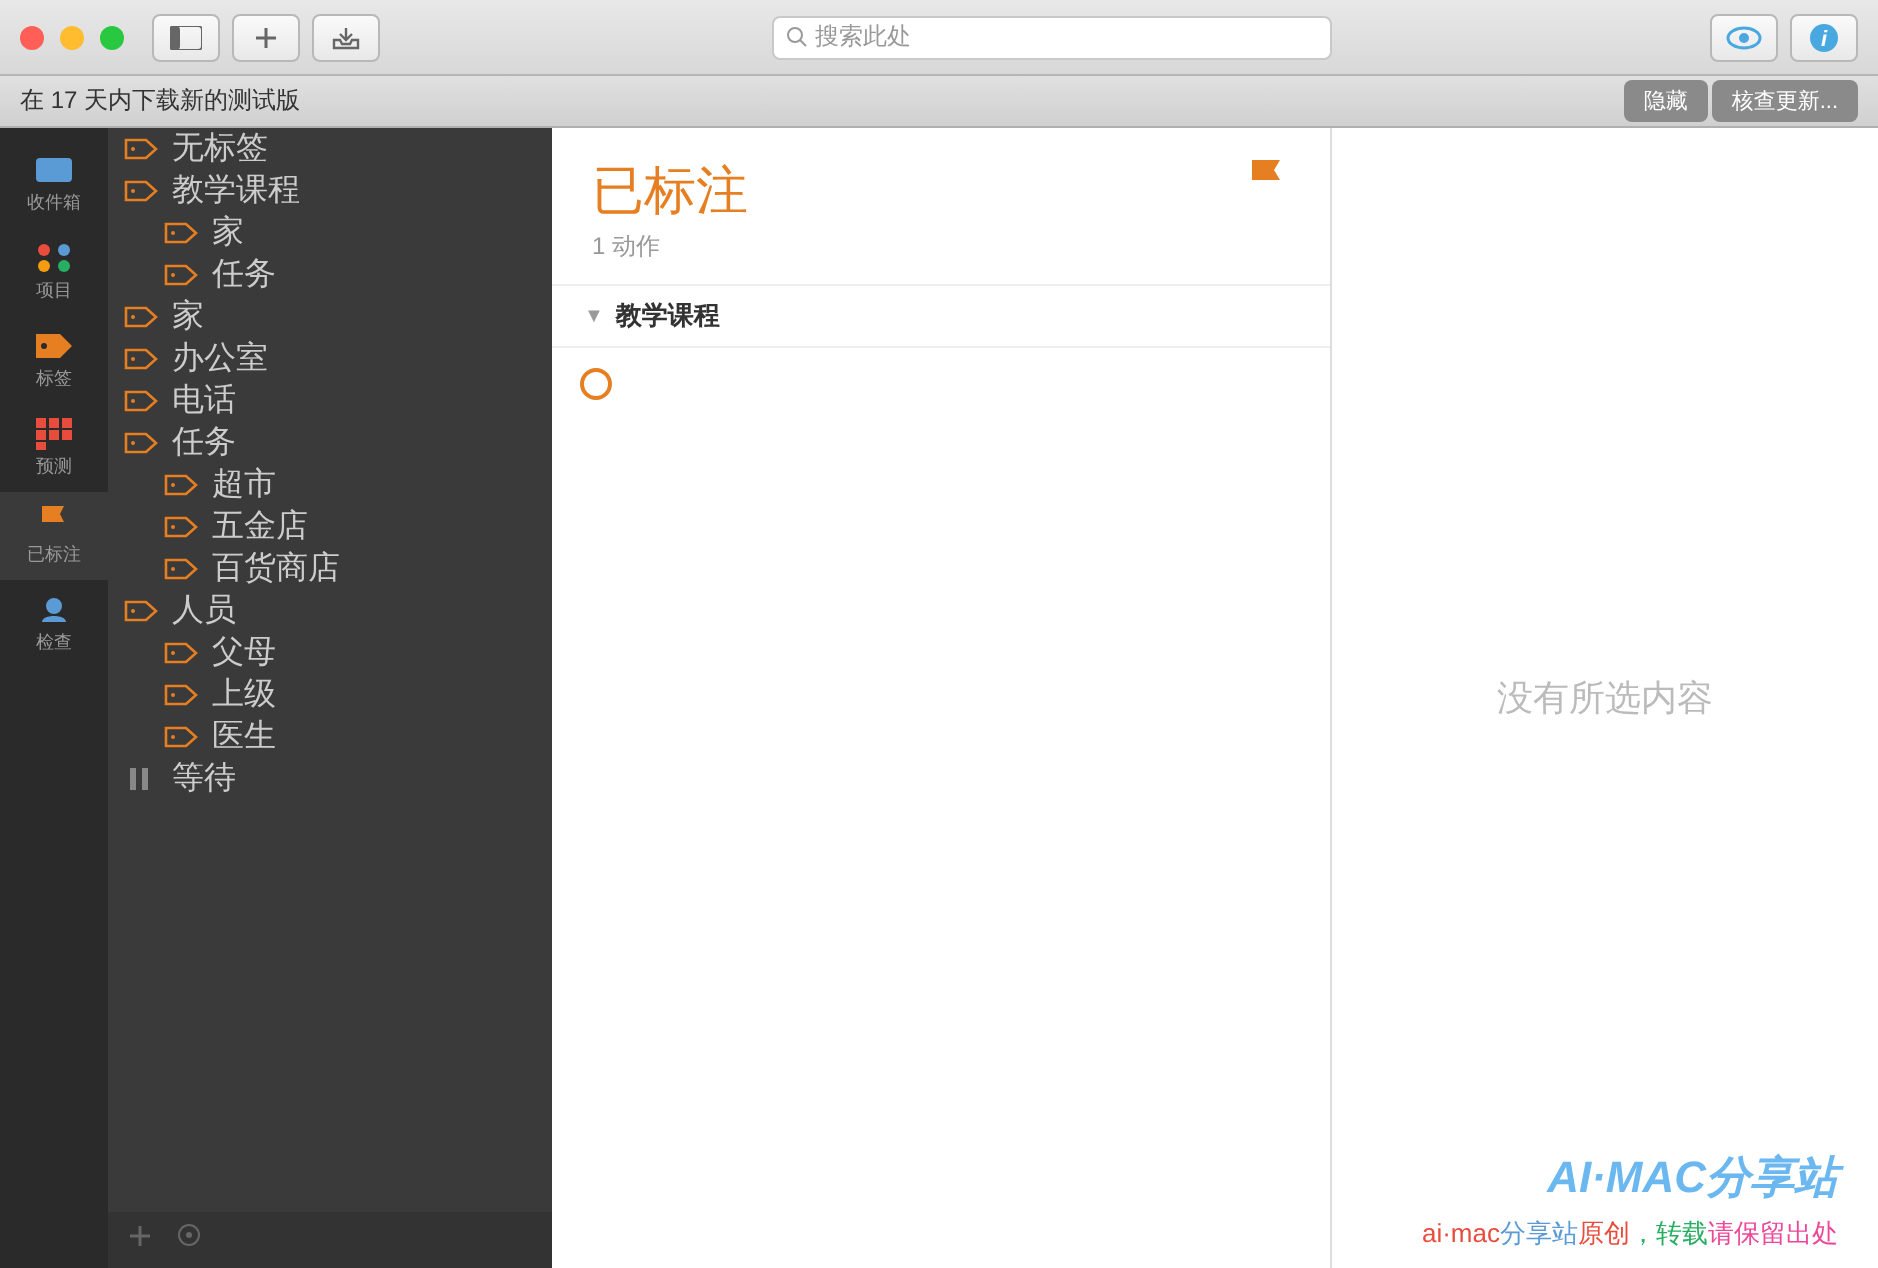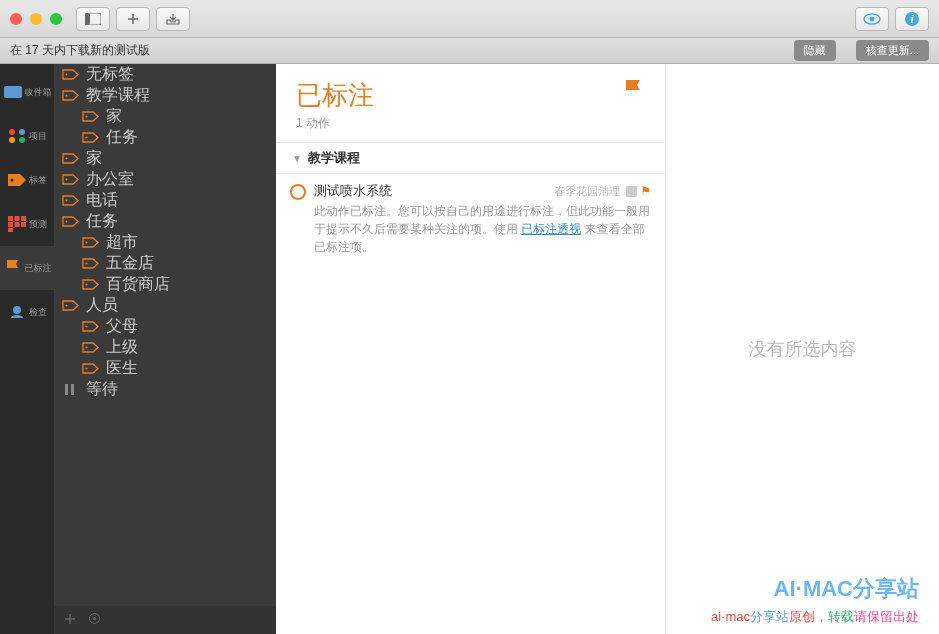--- a/index.html
+++ b/index.html
@@ -12,29 +12,29 @@
 .tl.red{background:#ff5f57}.tl.yel{background:#febc2e}.tl.grn{background:#28c840}
 .tb-btn { width: 34px; height: 24px; background: linear-gradient(#fafafa,#e8e8e8); border: 1px solid #b8b8b8; border-radius: 4px; margin-right: 6px; display:flex; align-items:center; justify-content:center; color:#555; font-size:13px; }
 .search-wrap { flex:1; display:flex; justify-content:center; }
 .search { width: 280px; height: 22px; background:#fff; border:1px solid #c8c8c8; border-radius:4px; display:flex; align-items:center; padding:0 6px; color:#999; font-size:12px; }
 .search svg{margin-right:4px}
 .tb-right{display:flex; gap:6px; margin-left:auto}
 .eye-btn,.info-btn{width:34px;height:24px;background:linear-gradient(#fafafa,#e8e8e8);border:1px solid #b8b8b8;border-radius:4px;display:flex;align-items:center;justify-content:center}
 
 
 .notice { height:26px; background:linear-gradient(#e0e0e0,#d0d0d0); border-bottom:1px solid #b0b0b0; display:flex; align-items:center; padding:0 10px; font-size:12px; color:#333}
-.notice-btns{margin-left:auto;display:flex;gap:20px}
+.notice-btns{margin-left:auto;display:flex;gap:2px}
 .nbtn{background:#8a8a8a;color:#fff;border:none;border-radius:4px;padding:3px 10px;font-size:11px}
 
 
 .main{display:flex;height:570px}
 
 
 .iconbar{width:54px;background:#2a2a2a;display:flex;flex-direction:column;align-items:center;padding-top:6px}
-.ib-item{width:54px;height:44px;display:flex;flex-direction:row;align-items:center;justify-content:center;gap:2px;font-size:9px;color:#999;cursor:pointer}
+.ib-item{width:54px;height:44px;display:flex;flex-direction:column;align-items:center;justify-content:center;gap:2px;font-size:9px;color:#999;cursor:pointer}
 .ib-item.active{background:#3a3a3a}
 .ib-ico{width:20px;height:16px;display:flex;align-items:center;justify-content:center}
 
 
 .tagbar{width:222px;background:#3a3a3a;color:#ccc;font-size:16px;overflow-y:auto;position:relative}
 .tag-row{height:21px;display:flex;align-items:center;padding-left:8px;cursor:pointer}
 .tag-row.l1{padding-left:8px}
 .tag-row.l2{padding-left:28px}
 .tag-ico{width:18px;height:12px;margin-right:6px;display:flex;align-items:center;justify-content:center}
 .tagbar-footer{position:absolute;bottom:0;left:0;right:0;height:28px;background:#333;display:flex;align-items:center;padding-left:10px;gap:12px;color:#666}
@@ -58,21 +58,21 @@
 .task-icons{display:flex;gap:3px;margin-left:6px;align-items:center}
 .cal-ico{width:11px;height:11px;background:#ccc;border-radius:1px}
 .flag-sm{color:#e67e22;font-size:12px}
 
 .inspector{flex:1;display:flex;align-items:center;justify-content:center;color:#bbb;font-size:18px}
 
 
 .tag-svg{width:18px;height:11px}
 
 
-.wm{position:absolute;right:20px;bottom:30px;pointer-events:none;font-family:"Comic Sans MS",cursive;font-weight:bold;}
+.wm{position:absolute;right:20px;bottom:30px;pointer-events:none;font-family:"Comic Sans MS",cursive;font-weight:bold;font-style:italic}
 .wm1{font-size:22px;color:#6bb8f0;text-shadow:1px 1px 0 #fff,-1px -1px 0 #fff}
 .wm2{font-size:20px;color:#6bb8f0;text-shadow:1px 1px 0 #fff,-1px -1px 0 #fff}
 .wm3{position:absolute;right:20px;bottom:8px;font-size:13px;pointer-events:none}
 .wm3 .a{color:#e74c3c}.wm3 .b{color:#5b9bd5}.wm3 .c{color:#e74c3c}.wm3 .d{color:#27ae60}.wm3 .e{color:#ec4899}
 </style>
 </head>
 <body>
 
 <div class="titlebar">
   <div class="traffic">
@@ -88,20 +88,29 @@
   </div>
   <div class="tb-btn">
     <svg width="12" height="12">
         <path d="M6 1v10M1 6h10" stroke="#666" stroke-width="1.5"></path>
       </svg>
   </div>
   <div class="tb-btn">
     <svg width="14" height="12">
         <path d="M1 7h3l1 2h4l1-2h3v4H1z M7 1v5M4 4l3 3 3-3" fill="none" stroke="#666" stroke-width="1.2"></path>
       </svg>
+  </div>
+  <div class="search-wrap">
+    <div class="search">
+      <svg width="11" height="11">
+          <circle cx="4.5" cy="4.5" r="3.5" fill="none" stroke="#999"></circle>
+          <path d="M7 7l3 3" stroke="#999"></path>
+        </svg>
+      <span>搜索此处</span>
+    </div>
   </div>
   <div class="tb-right">
     <div class="eye-btn">
       <svg width="18" height="12">
           <ellipse cx="9" cy="6" rx="8" ry="5" fill="none" stroke="#4aa8e0" stroke-width="1.5"></ellipse>
           <circle cx="9" cy="6" r="2.5" fill="#4aa8e0"></circle>
         </svg>
     </div>
     <div class="info-btn">
       <svg width="16" height="16">
@@ -355,33 +364,20 @@
               <path d="M3 2v20M3 2h14l-3 5 3 5H3" fill="#e67e22"></path>
             </svg>
         </div>
       </div>
       <div class="group-head">
         <span class="disc">▼</span>
         <span>教学课程</span>
       </div>
       <div class="task">
         <div class="circ"></div>
-        <div class="task-body">
-          <div class="task-title">
-            <span>测试喷水系统</span>
-            <span class="task-proj">春季花园清理</span>
-            <span class="task-icons">
-              <span class="cal-ico"></span>
-              <span class="flag-sm">⚑</span>
-            </span>
-          </div>
-          <div class="task-note">
-            <span>此动作已标注。您可以按自己的用途进行标注，但此功能一般用于提示不久后需要某种关注的项。使用 </span><a href="#">已标注透视</a><span> 来查看全部已标注项。</span>
-          </div>
-        </div>
       </div>
     </div>
     <div class="inspector">
       <span>没有所选内容</span>
     </div>
   </div>
 </div>
 
 <div class="wm">
   <div class="wm1">AI·MAC分享站</div>

